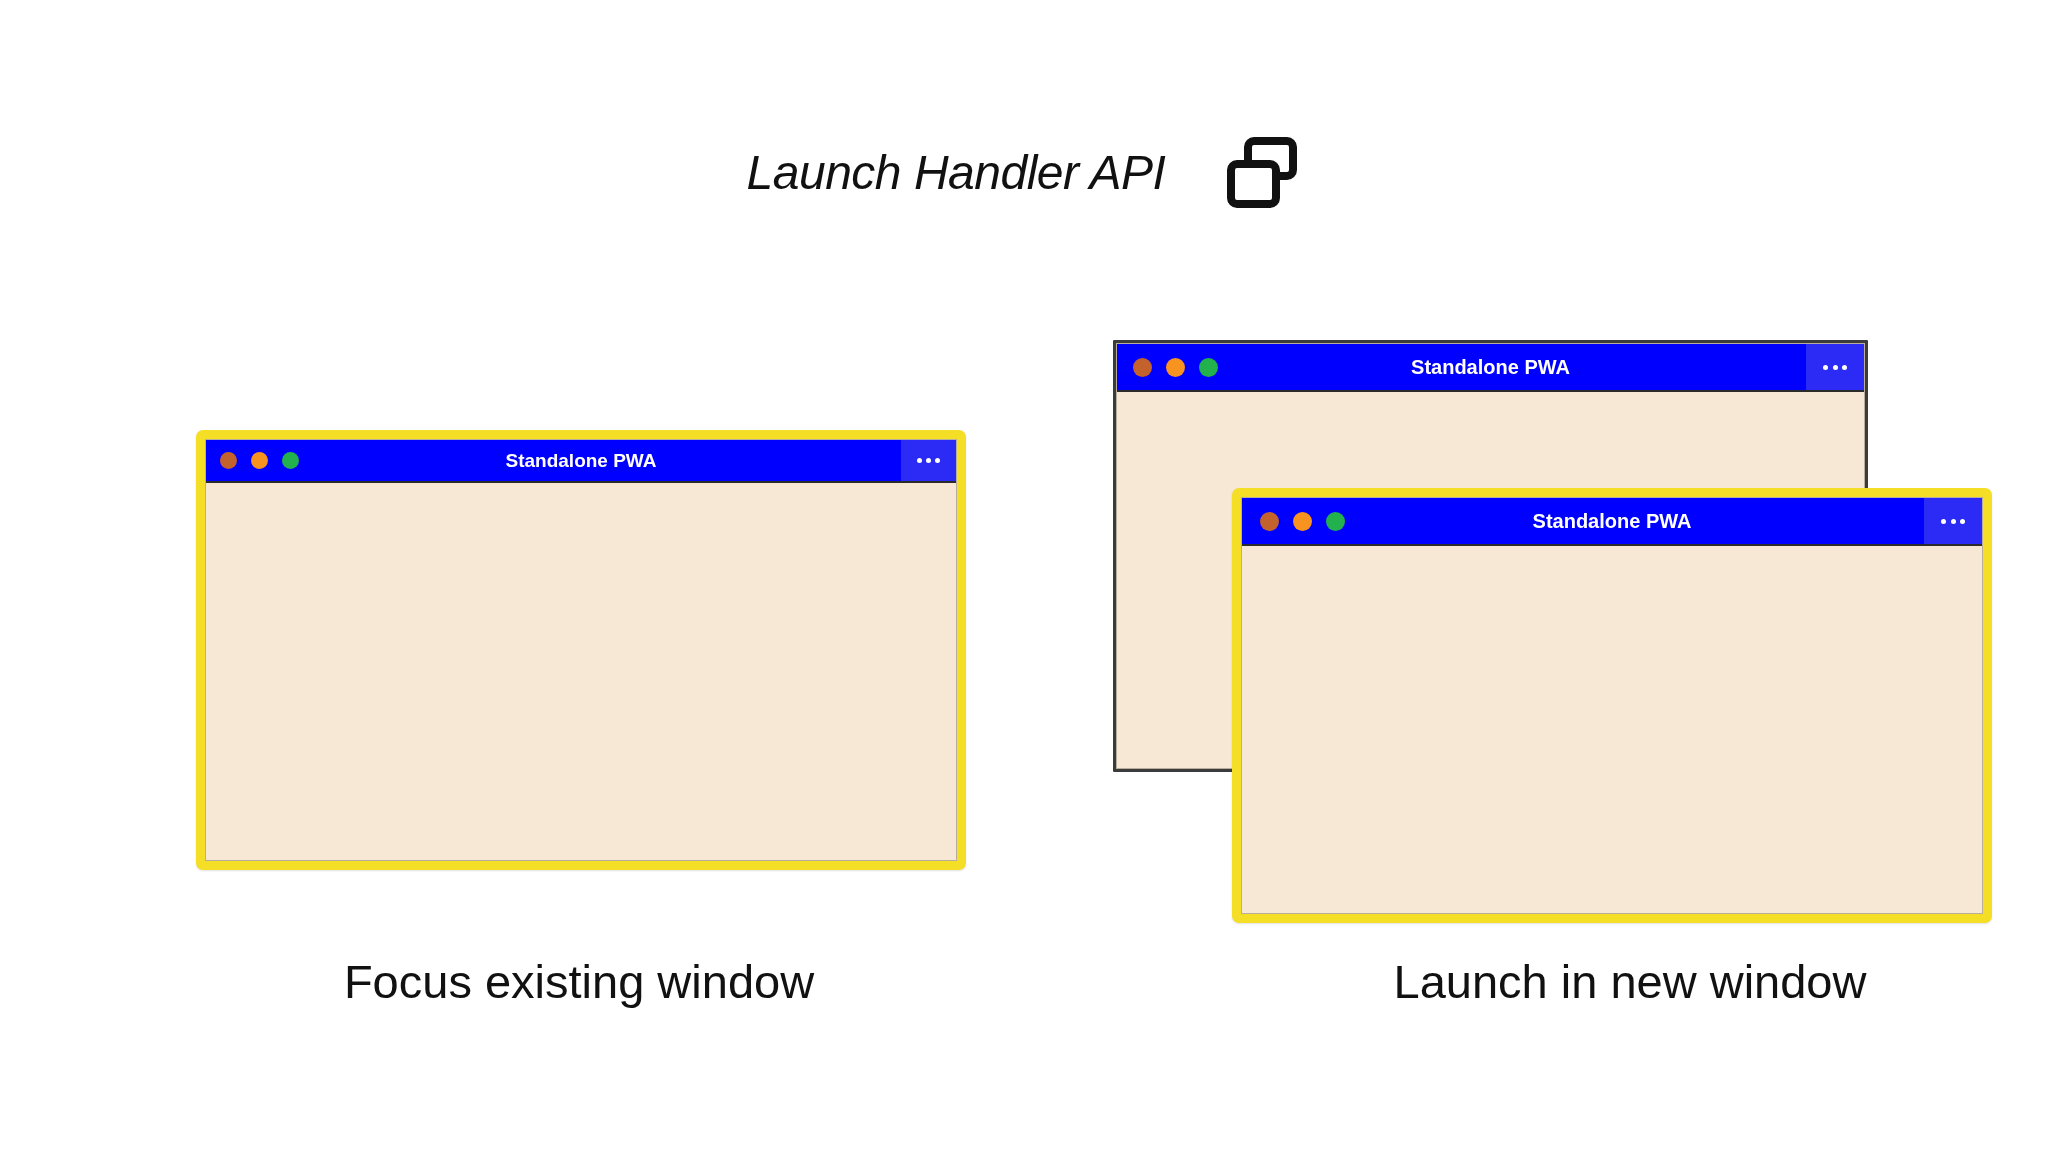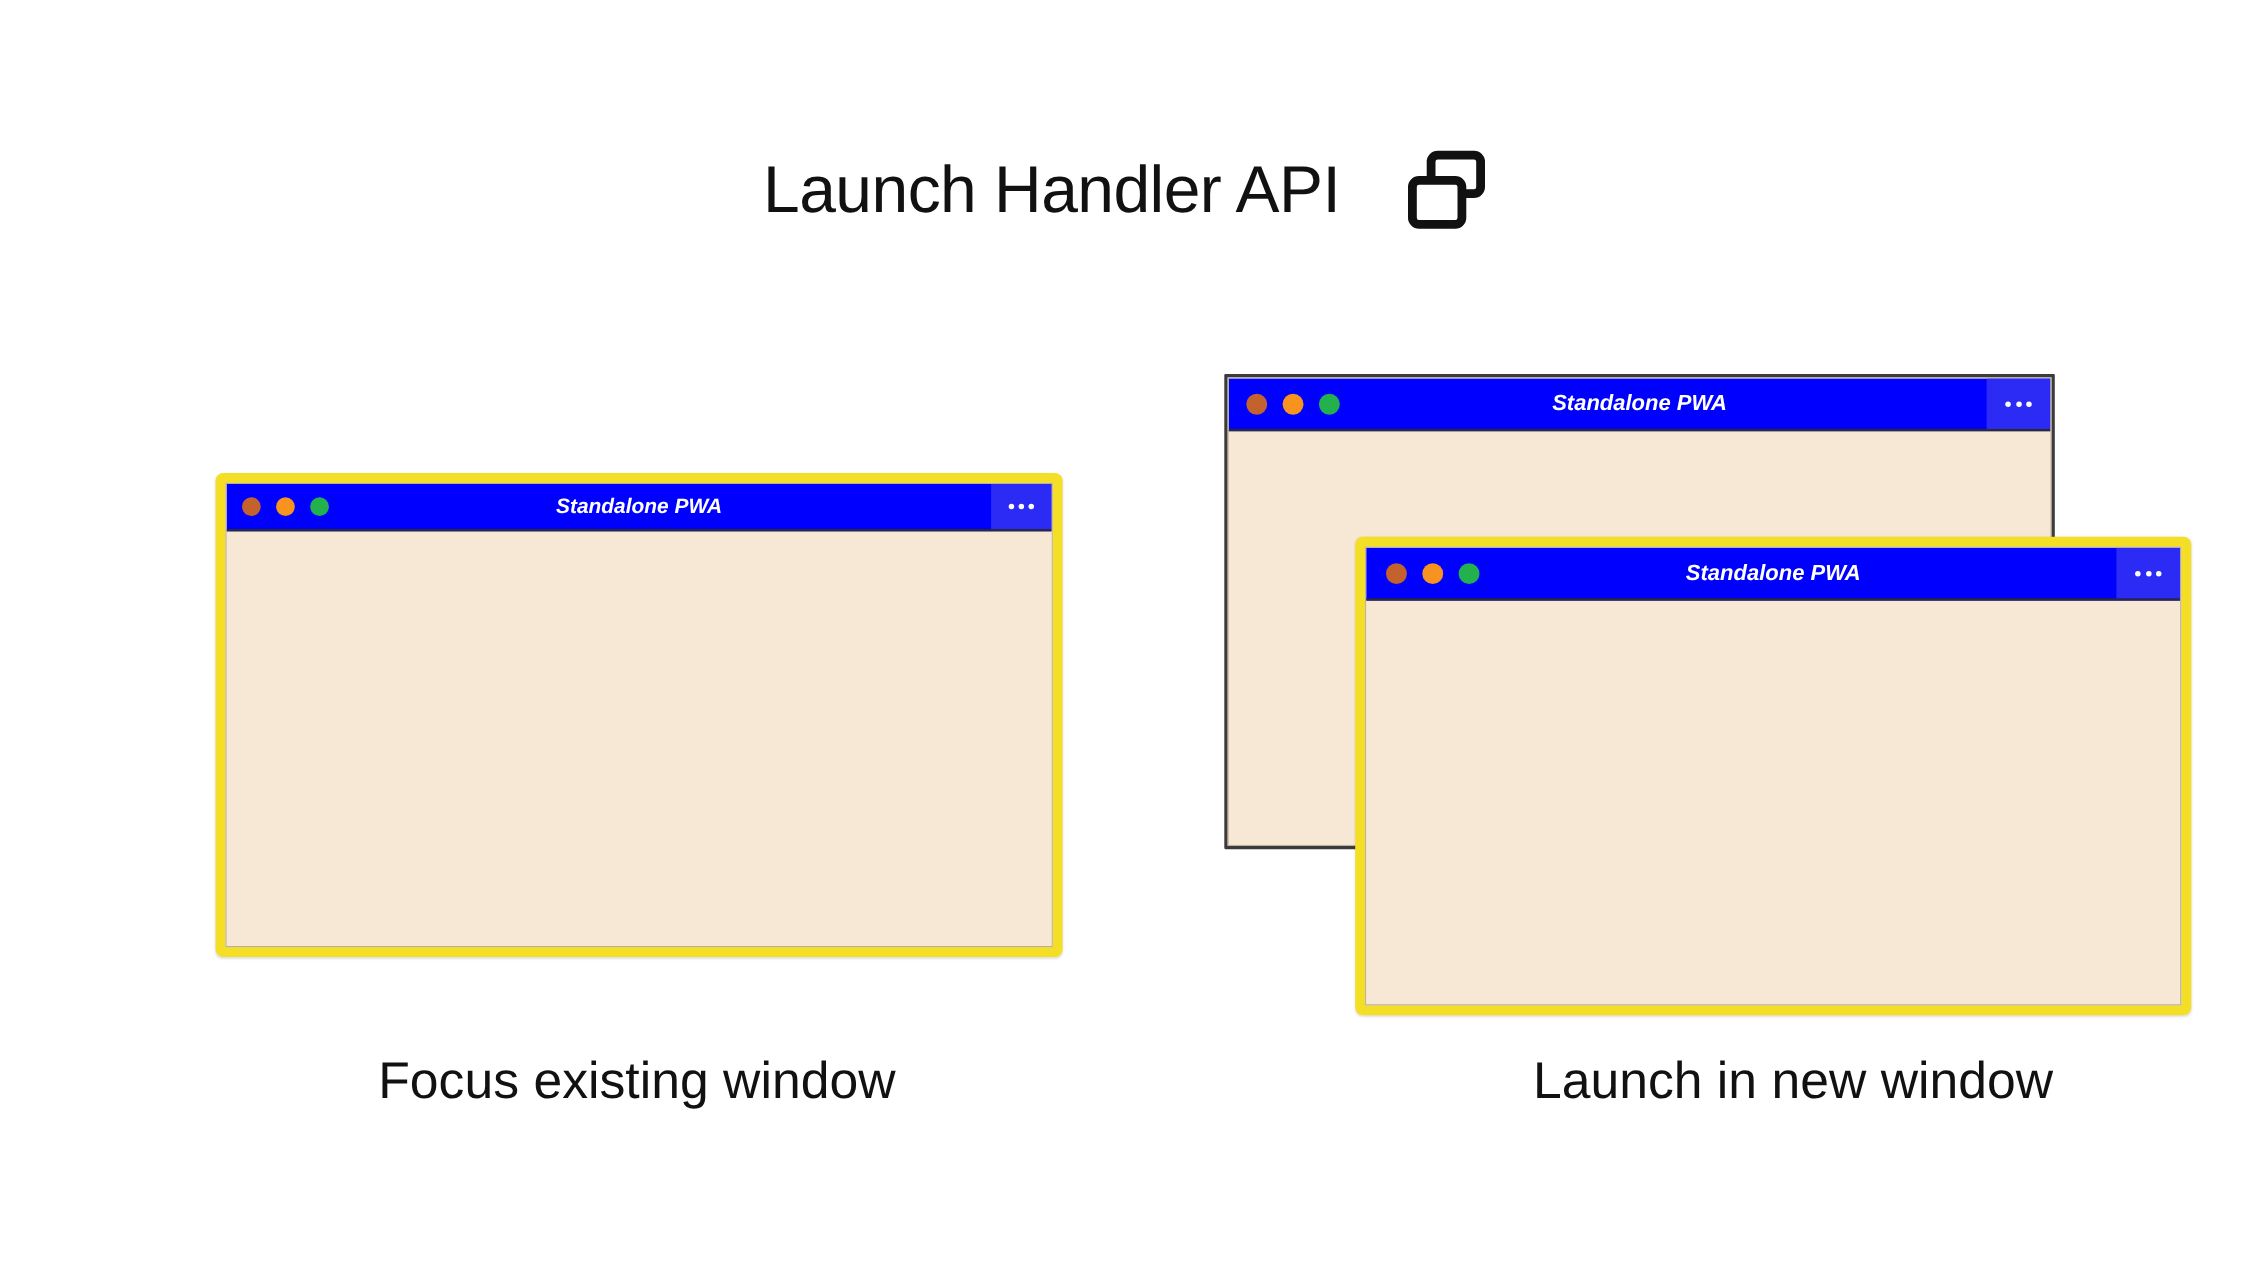--- a/index.html
+++ b/index.html
@@ -22,26 +22,27 @@
     left: 0;
     top: 118px;
     width: 2048px;
     height: 110px;
     display: flex;
     align-items: center;
     justify-content: center;
     gap: 58px;
   }
   .header-title {
-    font-size: 60px;
+    font-size: 48px;
     font-weight: 400;
     color: #111111;
     letter-spacing: -0.5px;
     line-height: 1;
     white-space: nowrap;
+    font-style: italic;
   }
   .header-icon {
     width: 78px;
     height: 78px;
     display: block;
     flex: 0 0 auto;
   }
 
   
   .window {
@@ -70,21 +71,20 @@
     border: 1px solid #b9ad9c;
   }
   .titlebar {
     position: relative;
     flex: 0 0 auto;
     background: #0000FF;
     display: flex;
     align-items: center;
     box-sizing: border-box;
     border-bottom: 2px solid #2b2b2b;
-    font-style: italic;
   }
   .traffic-lights {
     display: flex;
     align-items: center;
     flex: 0 0 auto;
   }
   .dot {
     border-radius: 50%;
     display: block;
   }

